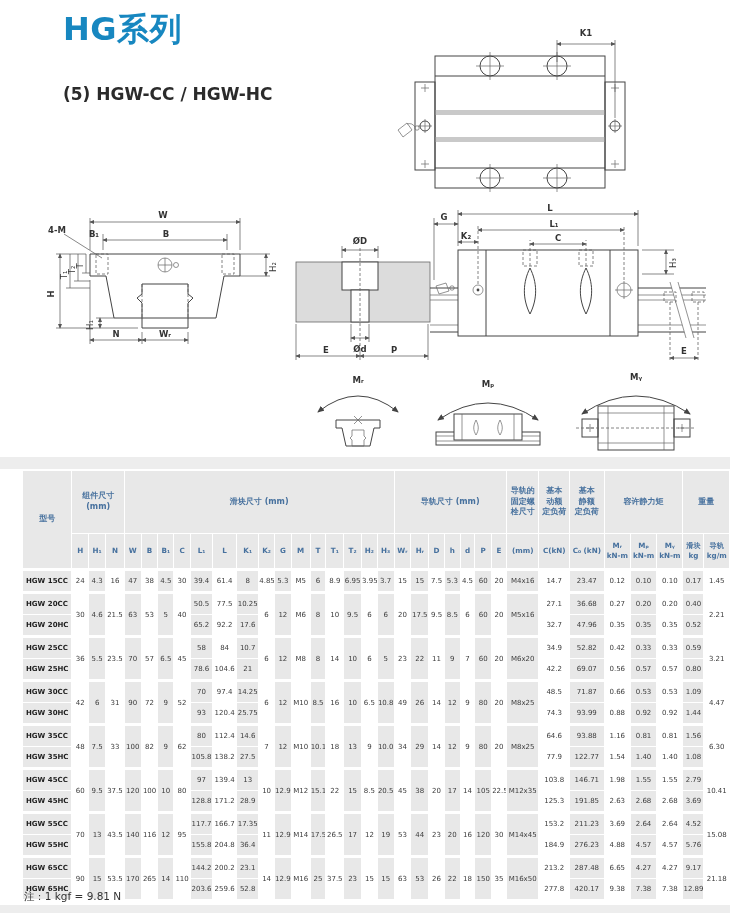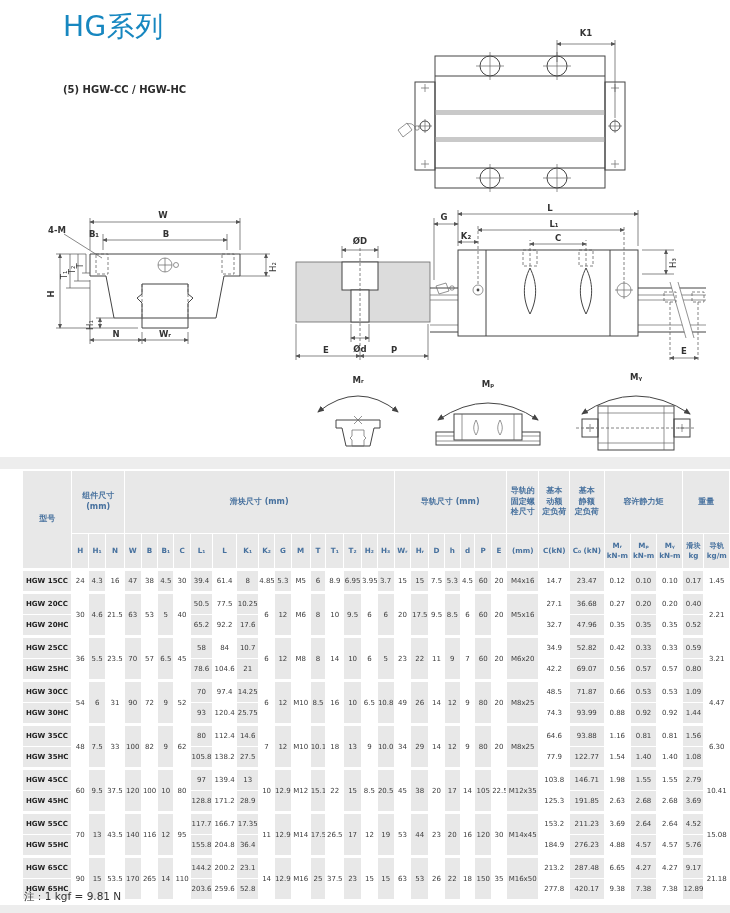--- a/index.html
+++ b/index.html
@@ -1,20 +1,20 @@
 <!DOCTYPE html>
 <html><head>
 <meta charset="utf-8">
 <style>
   html,body{margin:0;padding:0;background:#fff;}
   #page{position:relative;width:730px;height:913px;background:#fff;overflow:hidden;
         font-family:"DejaVu Sans","Liberation Sans",sans-serif;}
-  .title{position:absolute;left:63px;top:8px;font-size:28px;font-weight:normal;color:#1787c0;letter-spacing:.5px;text-align:center;}
+  .title{position:absolute;left:63px;top:8px;font-size:32px;font-weight:bold;color:#1787c0;letter-spacing:.5px;text-align:center;}
   .subtitle{position:absolute;left:63px;top:38px;font-size:15px;color:#8f8f8f;}
-  .heading{position:absolute;left:63px;top:84px;font-size:10px;font-weight:bold;color:#2b2b2b;}
+  .heading{position:absolute;left:63px;top:84px;font-size:17px;font-weight:bold;color:#2b2b2b;}
   .band{position:absolute;left:0;width:730px;background:#ededed;}
   .note{position:absolute;left:24px;top:890px;font-size:10.5px;color:#333;}
   svg{position:absolute;}
   svg text{font-family:"DejaVu Sans",sans-serif;font-size:8.5px;fill:#333;}
   
   #spec{position:absolute;left:22px;top:470px;width:708px;border-collapse:separate;border-spacing:1px;
         table-layout:fixed;font-size:7px;color:#3c3c3c;}
   #spec th{background:#e8e8e8;color:#47719e;font-weight:bold;white-space:pre-line;padding:0;line-height:1.35;}
   #spec th.h1{height:62px;font-size:8px;}
   #spec th.h2{height:34px;font-size:7.2px;}
@@ -521,21 +521,21 @@
           <td class="g">69.07</td>
           <td class="w">0.56</td>
           <td class="g">0.57</td>
           <td class="w">0.57</td>
           <td class="g">0.80</td>
         </tr>
       </tbody>
       <tbody>
         <tr>
           <td class="g gt mdl">HGW 30CC</td>
-          <td rowspan="2" class="w gt">54</td>
+          <td rowspan="2" class="w gt">42</td>
           <td rowspan="2" class="g gt">6</td>
           <td rowspan="2" class="w gt">31</td>
           <td rowspan="2" class="g gt">90</td>
           <td rowspan="2" class="w gt">72</td>
           <td rowspan="2" class="g gt">9</td>
           <td rowspan="2" class="w gt">52</td>
           <td class="g gt">70</td>
           <td class="w gt">97.4</td>
           <td class="g gt">14.25</td>
           <td rowspan="2" class="w gt">6</td>

